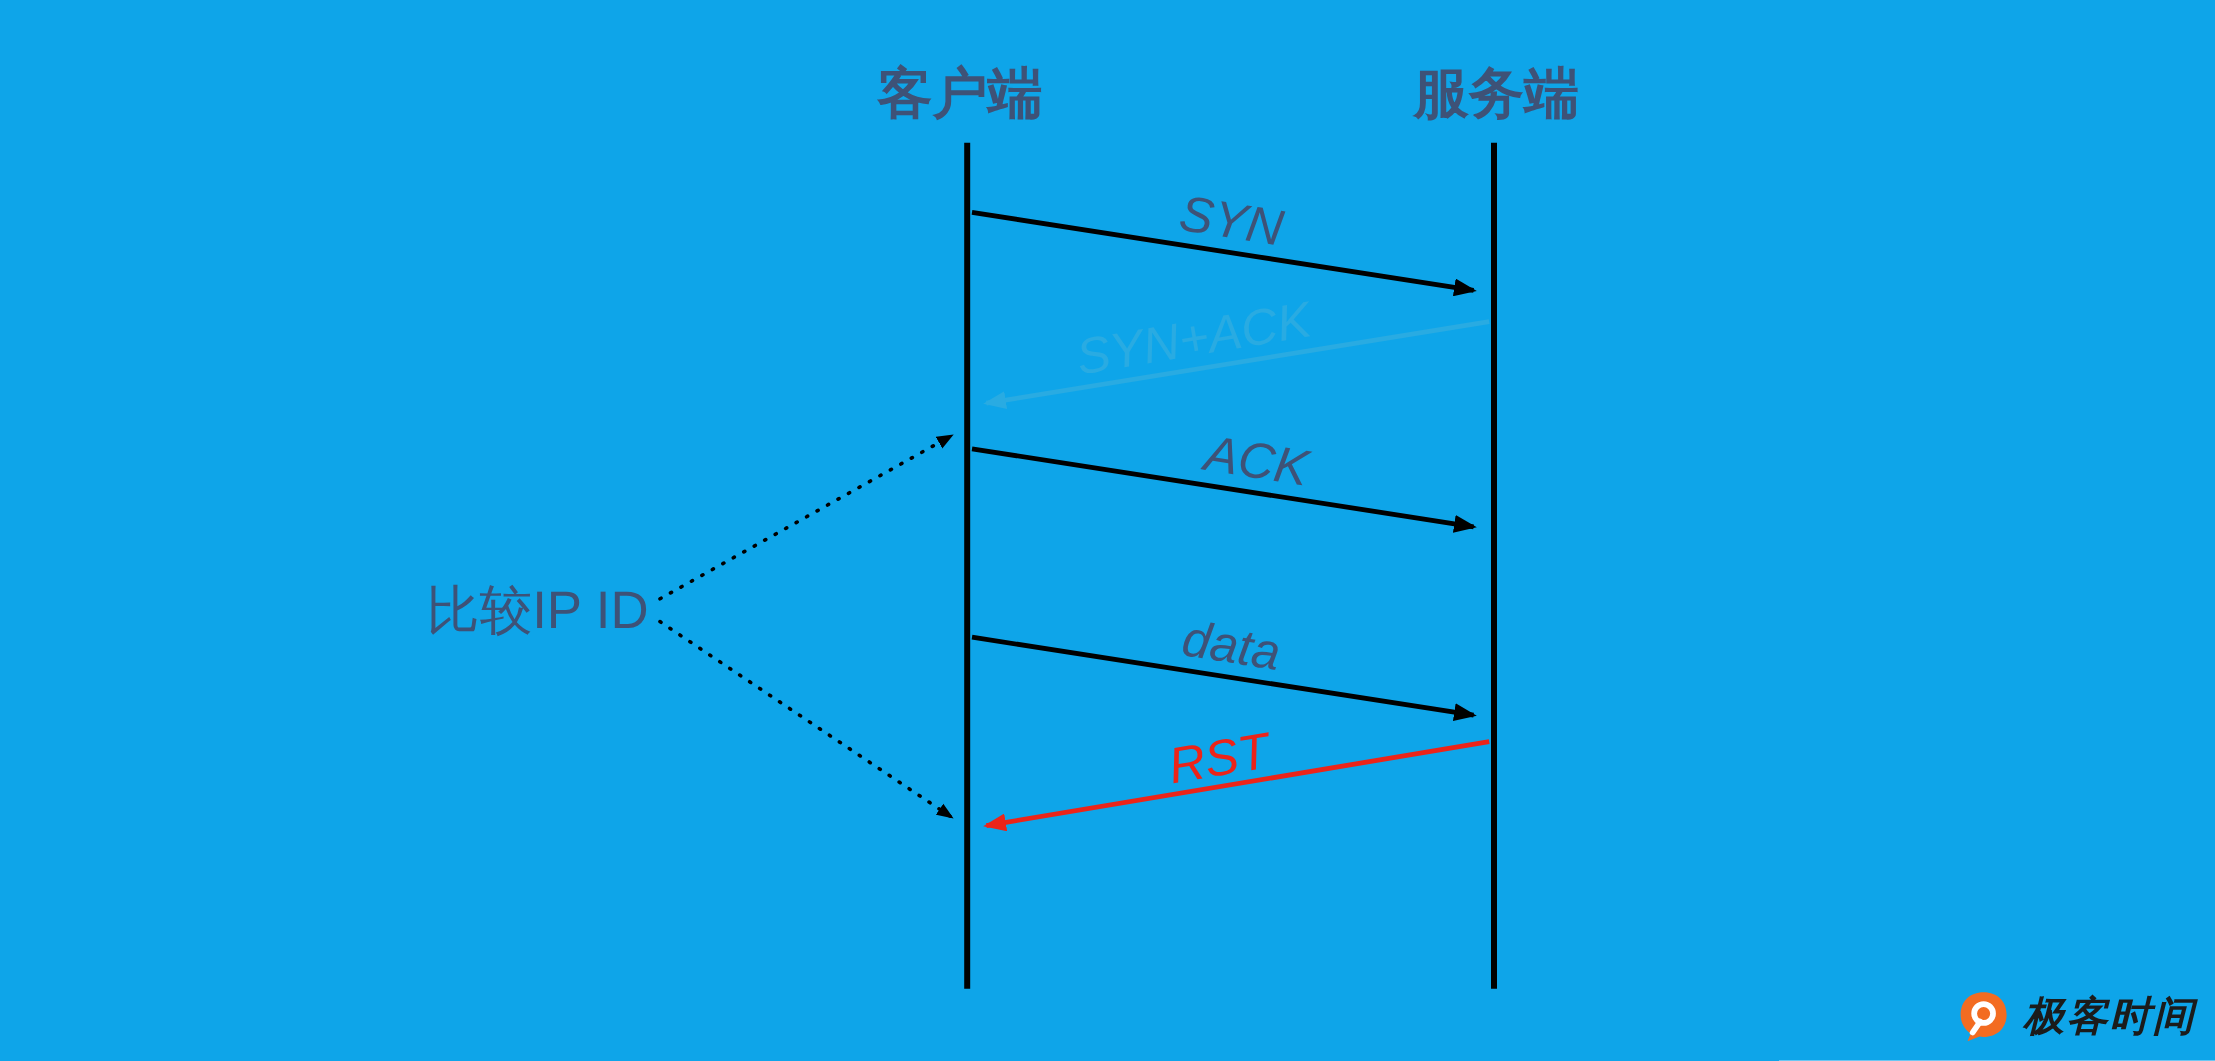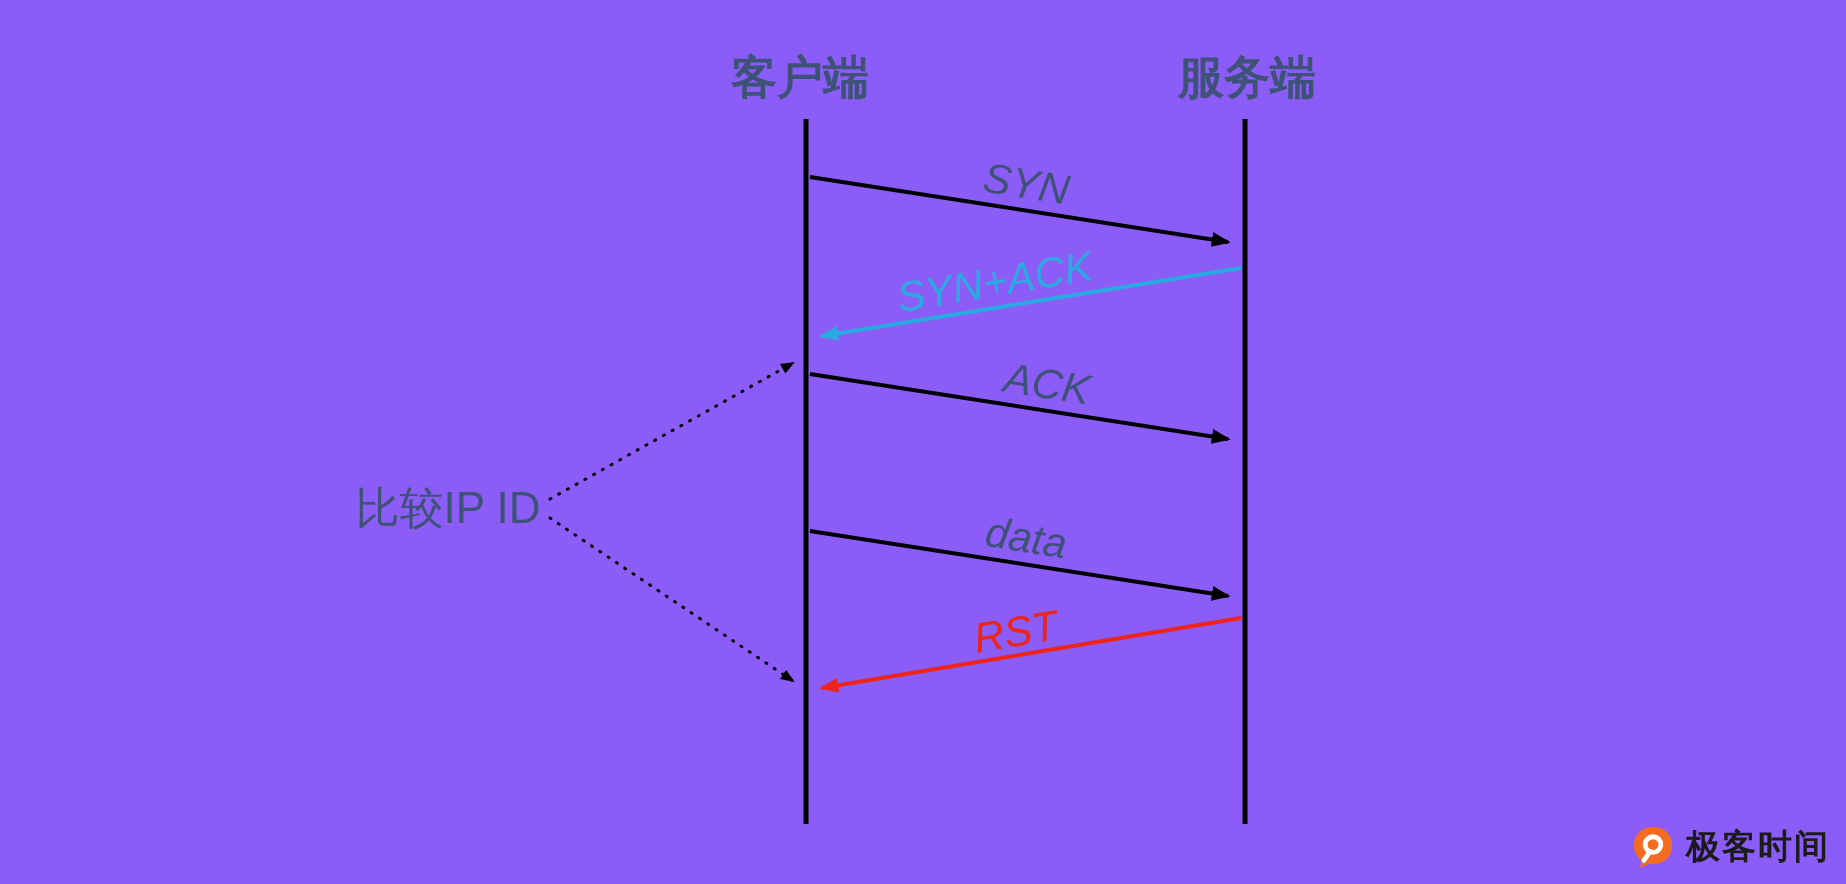--- a/index.html
+++ b/index.html
@@ -4,21 +4,21 @@
 <style>
   html, body {
     margin: 0;
     padding: 0;
     background: #ffffff;
   }
   .canvas {
     position: relative;
     width: 1846px;
     height: 884px;
-    background: #8b5cf6;
+    background: #0ea5e9;
     overflow: hidden;
     font-family: "Liberation Sans", sans-serif;
   }
   .diagram-svg {
     position: absolute;
     left: 0;
     top: 0;
   }
   .actor-label {
     font-size: 46px;
@@ -42,20 +42,21 @@
     bottom: 14px;
     display: flex;
     align-items: center;
     gap: 10px;
   }
   .brand-text {
     font-size: 34px;
     font-weight: 600;
     color: #1b1b1b;
     letter-spacing: 2px;
+    font-style: italic;
   }
 </style>
 </head>
 <body>
 
 <div class="canvas">
 
   <svg class="diagram-svg" width="1846" height="884" viewBox="0 0 1846 884">
     <defs>
       <marker id="ah-black" markerUnits="userSpaceOnUse" markerWidth="19" markerHeight="15" viewBox="0 0 14 11" refX="12" refY="5.5" orient="auto">

